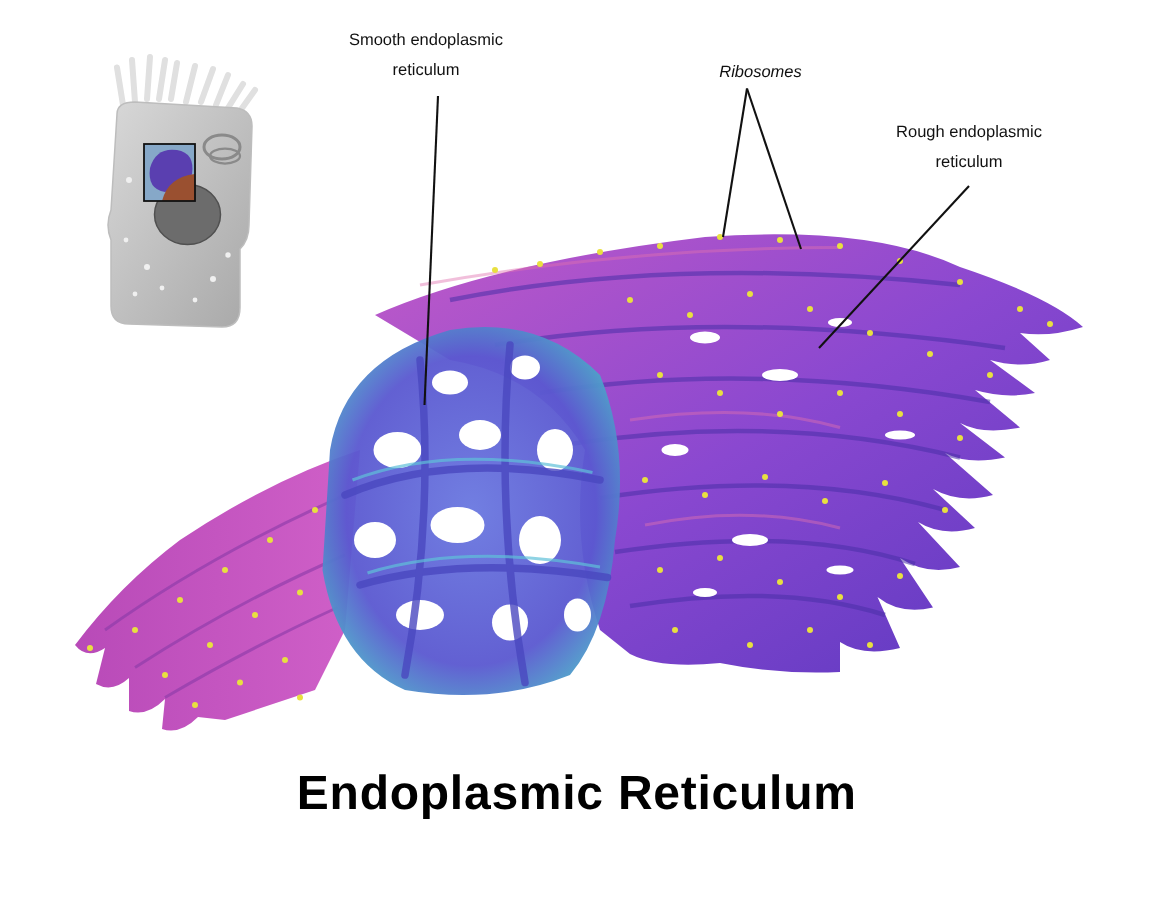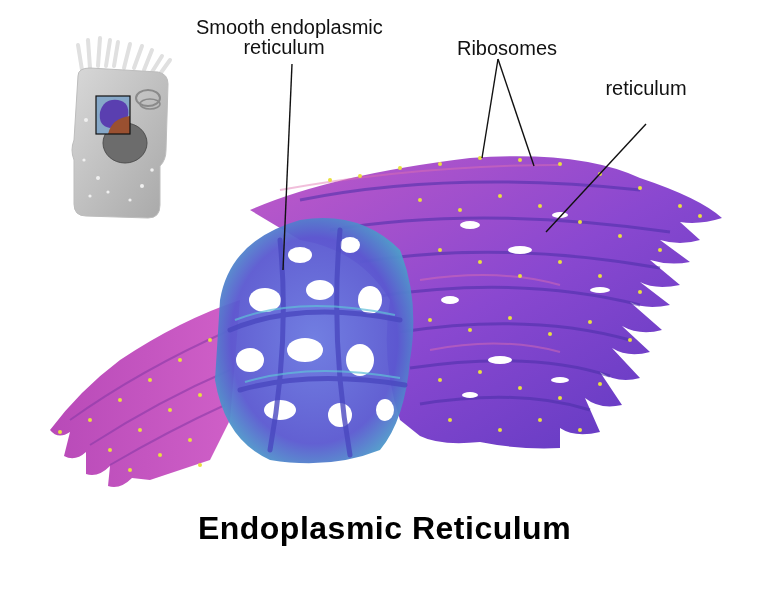--- a/index.html
+++ b/index.html
@@ -1,21 +1,21 @@
 <!DOCTYPE html>
 <html><head>
   <meta charset="utf-8">
   <style>
     html, body { margin: 0; padding: 0; background: #ffffff; }
     body { width: 769px; height: 600px; position: relative; overflow: hidden; font-family: "Liberation Sans", sans-serif; }
     #canvas { position: absolute; left: 0; top: 0; width: 769px; height: 600px; }
-    .label { position: absolute; font-family: "Liberation Sans", sans-serif; font-size: 20px; color: #111111; text-align: center; line-height: 20px; white-space: nowrap; }
+    .label { position: absolute; font-family: "Liberation Sans", sans-serif; font-size: 11px; color: #111111; text-align: center; line-height: 20px; white-space: nowrap; }
     .label span { display: block; }
     #lbl-ser { left: 196px; top: 17px; width: 176px; }
-    #lbl-rib { left: 452px; top: 38px; width: 110px; }
+    #lbl-rib { left: 452px; top: 38px; width: 110px; font-style: italic; }
     #lbl-rer { left: 548px; top: 78px; width: 196px; }
     #title { position: absolute; left: 0; top: 510px; width: 769px; text-align: center; font-family: "Liberation Sans", sans-serif; font-weight: bold; font-size: 32px; color: #000000; letter-spacing: 0.5px; }
   </style>
 </head>
 <body>
 
 <svg id="canvas" viewBox="0 0 769 600" xmlns="http://www.w3.org/2000/svg">
   <defs>
     <linearGradient id="rerGrad" x1="0" y1="0" x2="1" y2="1">
       <stop offset="0" stop-color="#c05ac8"></stop>
@@ -201,16 +201,17 @@
 </svg>
 
 <div id="lbl-ser" class="label">
   <span>Smooth endoplasmic</span>
   <span>reticulum</span>
 </div>
 <div id="lbl-rib" class="label">
   <span>Ribosomes</span>
 </div>
 <div id="lbl-rer" class="label">
+  <span>Rough endoplasmic</span>
   <span>reticulum</span>
 </div>
 
 <div id="title">Endoplasmic Reticulum</div>
 
 </body></html>

